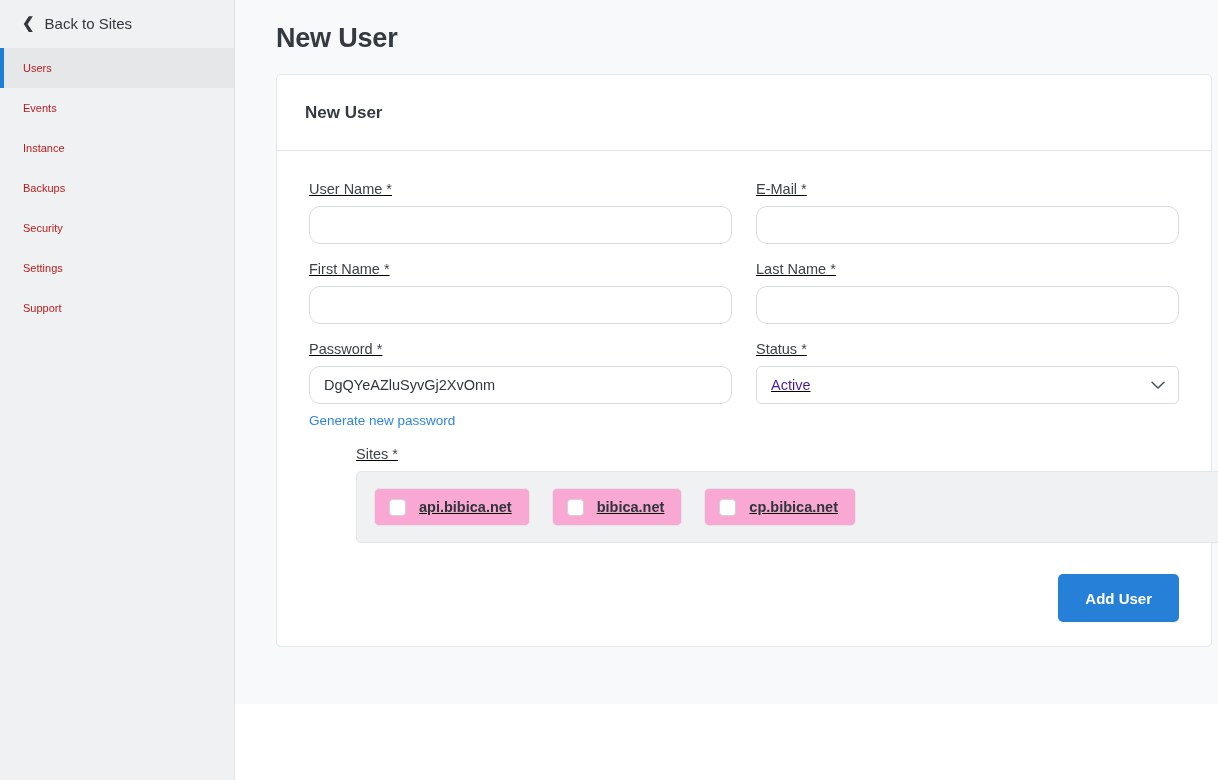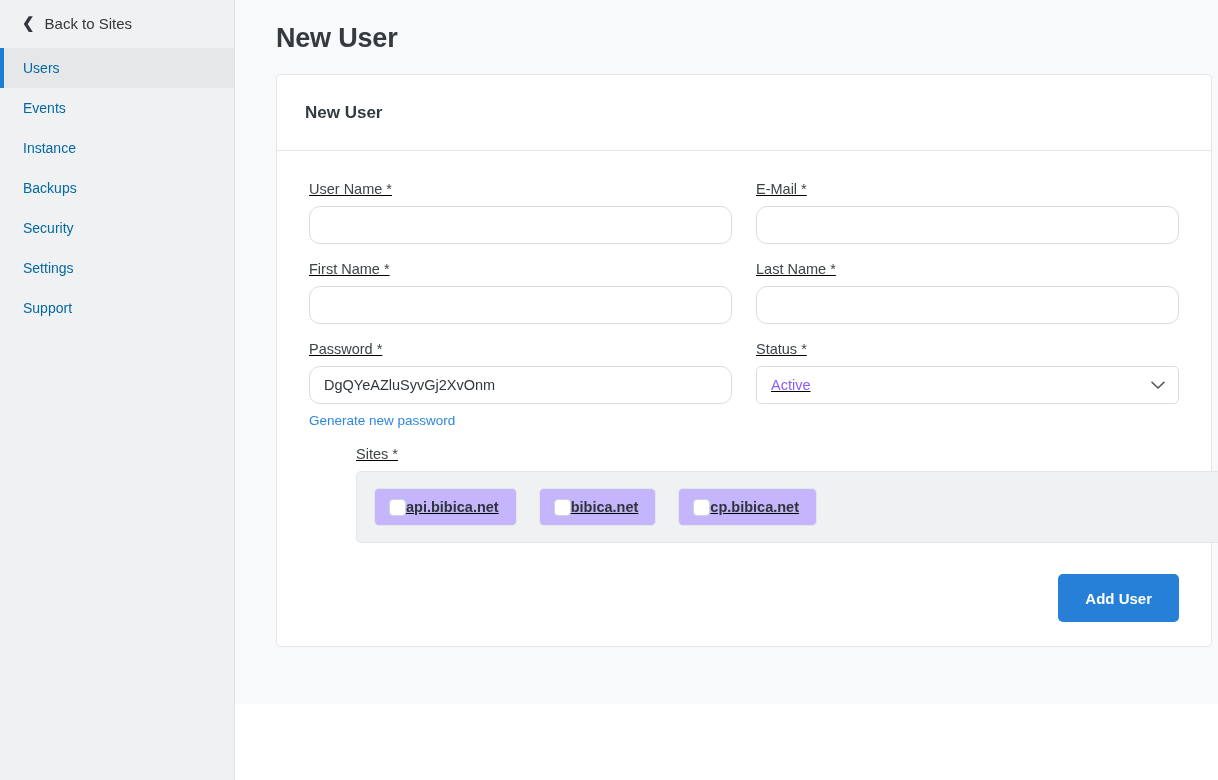--- a/index.html
+++ b/index.html
@@ -41,22 +41,22 @@
     font-weight: bold;
     transform: translateY(-1px);
   }
   .nav { margin-top: 2px; }
   .nav-item {
     position: relative;
     display: flex;
     align-items: center;
     height: 40px;
     padding-left: 23px;
-    font-size: 14px;
-    color: #0369a1;
+    font-size: 11px;
+    color: #b91c1c;
     cursor: pointer;
     user-select: none;
   }
   .nav-item.active {
     background: #e6e7e9;
   }
   .nav-item.active::before {
     content: "";
     position: absolute;
     left: 0; top: 0; bottom: 0;
@@ -135,21 +135,21 @@
   .select-box {
     width: 100%;
     height: 38px;
     border: 1px solid #d9dde1;
     border-radius: 5px;
     background: #ffffff;
     display: flex;
     align-items: center;
     padding: 0 14px;
     font-size: 14.5px;
-    color: #8b5cf6;
+    color: #4c1d95;
     cursor: pointer;
     user-select: none;
   }
   .chev {
     position: absolute;
     right: 14px;
     top: 50%;
     transform: translateY(-50%);
     pointer-events: none;
     display: block;
@@ -172,21 +172,22 @@
     border-radius: 5px;
     padding: 16px 17px;
     display: flex;
     gap: 22px;
     flex-wrap: wrap;
     width: 871px;
   }
   .site-chip {
     display: flex;
     align-items: center;
-    background: #c4b5fd;
+    gap: 13px;
+    background: #f9a8d4;
     border: 1px solid #e4e7ea;
     border-radius: 5px;
     height: 38px;
     padding: 0 17px 0 14px;
     cursor: pointer;
     user-select: none;
   }
   .checkbox {
     width: 17px;
     height: 17px;

